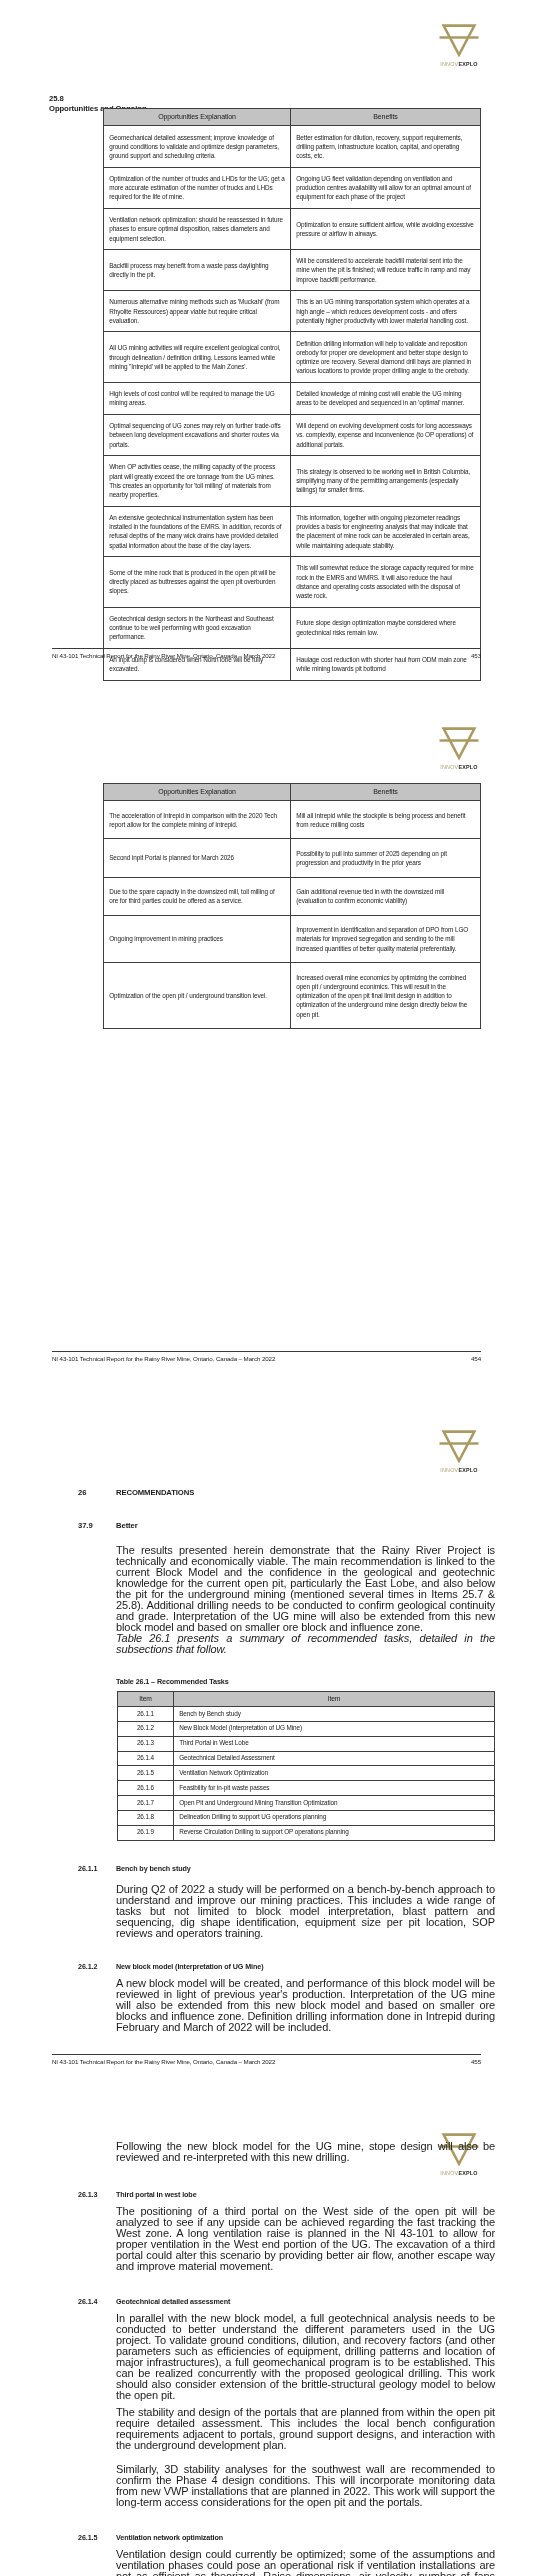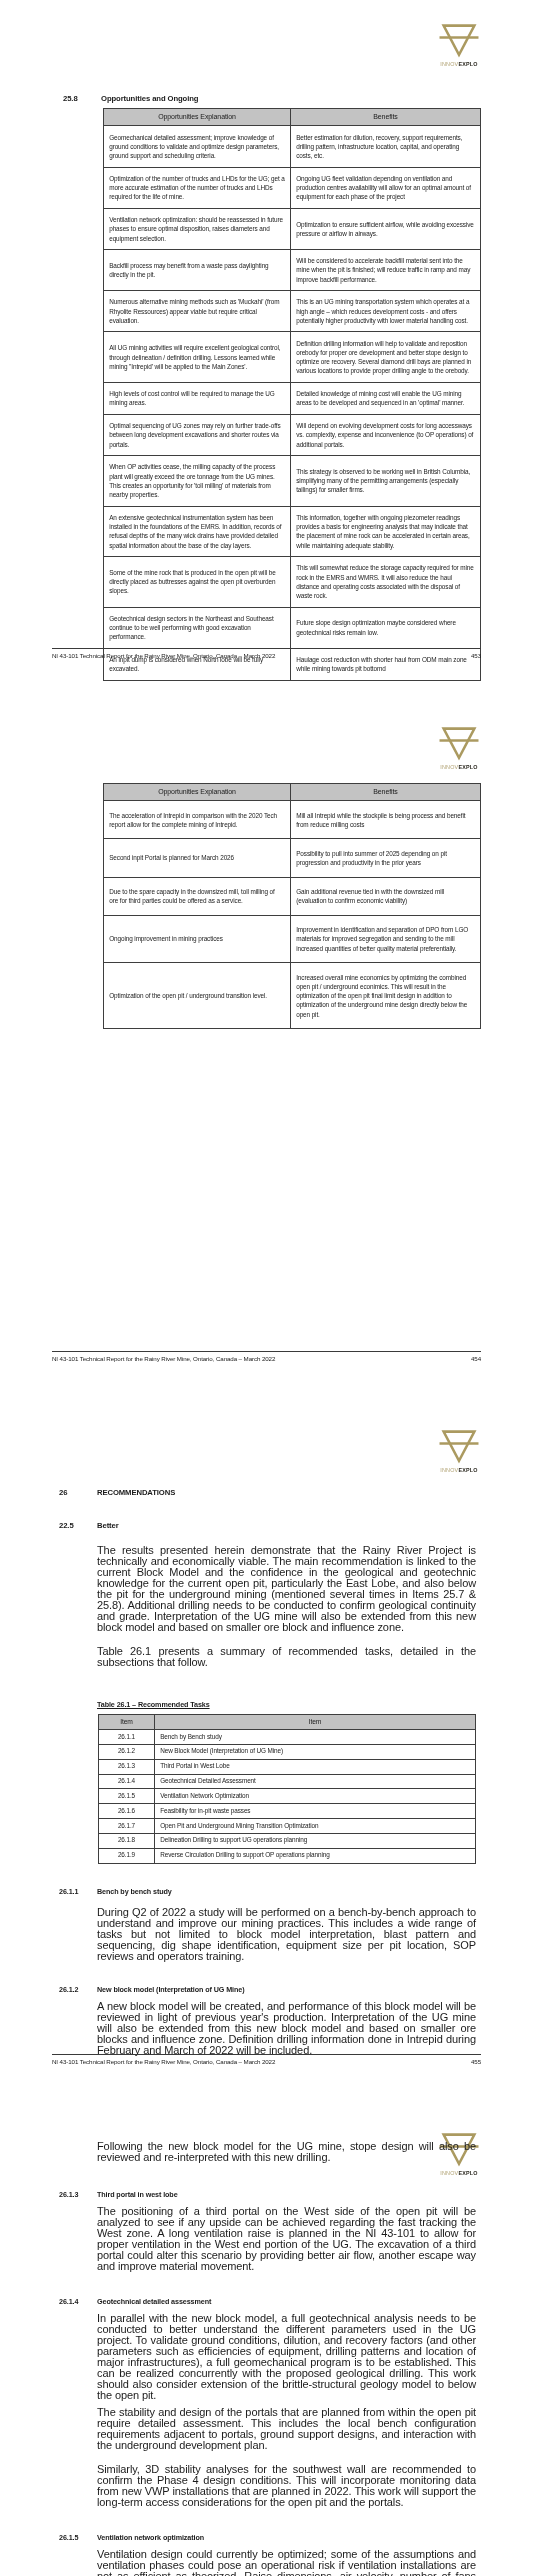--- a/index.html
+++ b/index.html
@@ -121,39 +121,39 @@
     top: 648px;
     width: 429px;
     border-top: 1.5px solid #3a3a3a;
     padding-top: 3.1px;
     display: flex;
     justify-content: space-between;
     font-size: 6.2px;
     letter-spacing: -0.1px;
   }
 
-  .flow-content { position: absolute; left: 59px; top: 0; width: 417px; }
+  .flow-content { position: absolute; left: 78px; top: 0; width: 417px; }
 </style>
 </head>
 <body>
 
 <div class="page">
   <div class="logo">
     <span>
       <svg width="40" height="35" viewBox="0 0 78 68">
         <polygon points="9,5 69,5 39,62" fill="none" stroke="#ab9a60" stroke-width="5"></polygon>
         <line x1="1" y1="28" x2="77" y2="28" stroke="#ab9a60" stroke-width="5"></line>
       </svg>
     </span>
     <span class="wordmark">
       <span class="wm-light">INNOV</span><span class="wm-bold">EXPLO</span>
     </span>
   </div>
 
-  <div class="sec-head" style="position:absolute; top:94px; left:63px;">
+  <div class="sec-head" style="position:absolute; top:94px; left:49px;flex-direction:column;">
     <span class="h-num">25.8</span>
     <span>Opportunities and Ongoing</span>
   </div>
 
   <table class="optable" style="position:absolute; top:108px; left:103px;">
     <colgroup>
         <col style="width:49.6%">
         <col style="width:50.4%">
       </colgroup>
     <thead>
@@ -291,28 +291,28 @@
     </span>
   </div>
 
   <div class="flow-content">
     <div class="sec-head" style="margin-top:82px;">
       <span class="h-num">26</span>
       <span>RECOMMENDATIONS</span>
     </div>
 
     <div class="sec-head" style="margin-top:23px;">
-      <span class="h-num">22.5</span>
+      <span class="h-num">37.9</span>
       <span>Better</span>
     </div>
 
     <p class="body-para" style="margin-top:14.4px;">The results presented herein demonstrate that the Rainy River Project is technically and economically viable. The main recommendation is linked to the current Block Model and the confidence in the geological and geotechnic knowledge for the current open pit, particularly the East Lobe, and also below the pit for the underground mining (mentioned several times in Items 25.7 &amp; 25.8). Additional drilling needs to be conducted to confirm geological continuity and grade. Interpretation of the UG mine will also be extended from this new block model and based on smaller ore block and influence zone.</p>
-    <p class="body-para" style="margin-top:13px;">Table 26.1 presents a summary of recommended tasks, detailed in the subsections that follow.</p>
-
-    <div class="table-caption" style="margin-top:32px;text-decoration:underline;">Table 26.1 – Recommended Tasks</div>
+    <p class="body-para" style="margin-top:0;font-style:italic;">Table 26.1 presents a summary of recommended tasks, detailed in the subsections that follow.</p>
+
+    <div class="table-caption" style="margin-top:22px;">Table 26.1 – Recommended Tasks</div>
 
     <table class="tasktable" style="margin-top:5.2px;">
       <colgroup>
           <col style="width:56px">
           <col>
         </colgroup>
       <thead>
         <tr>
           <th>Item</th>
           <th>Item</th>

